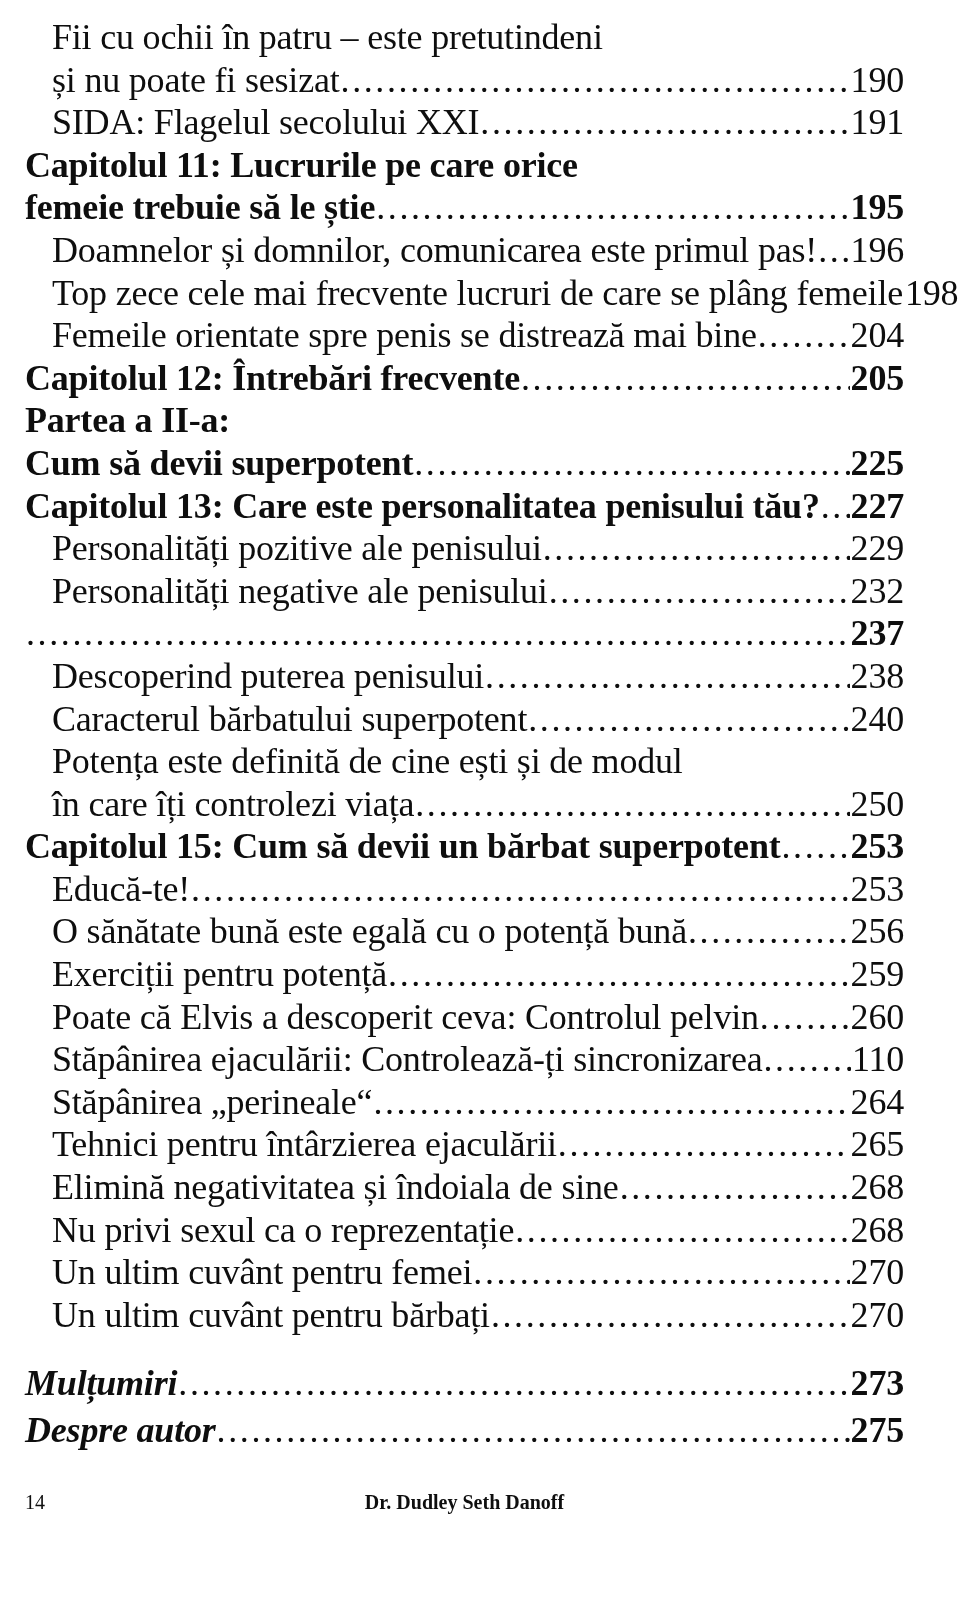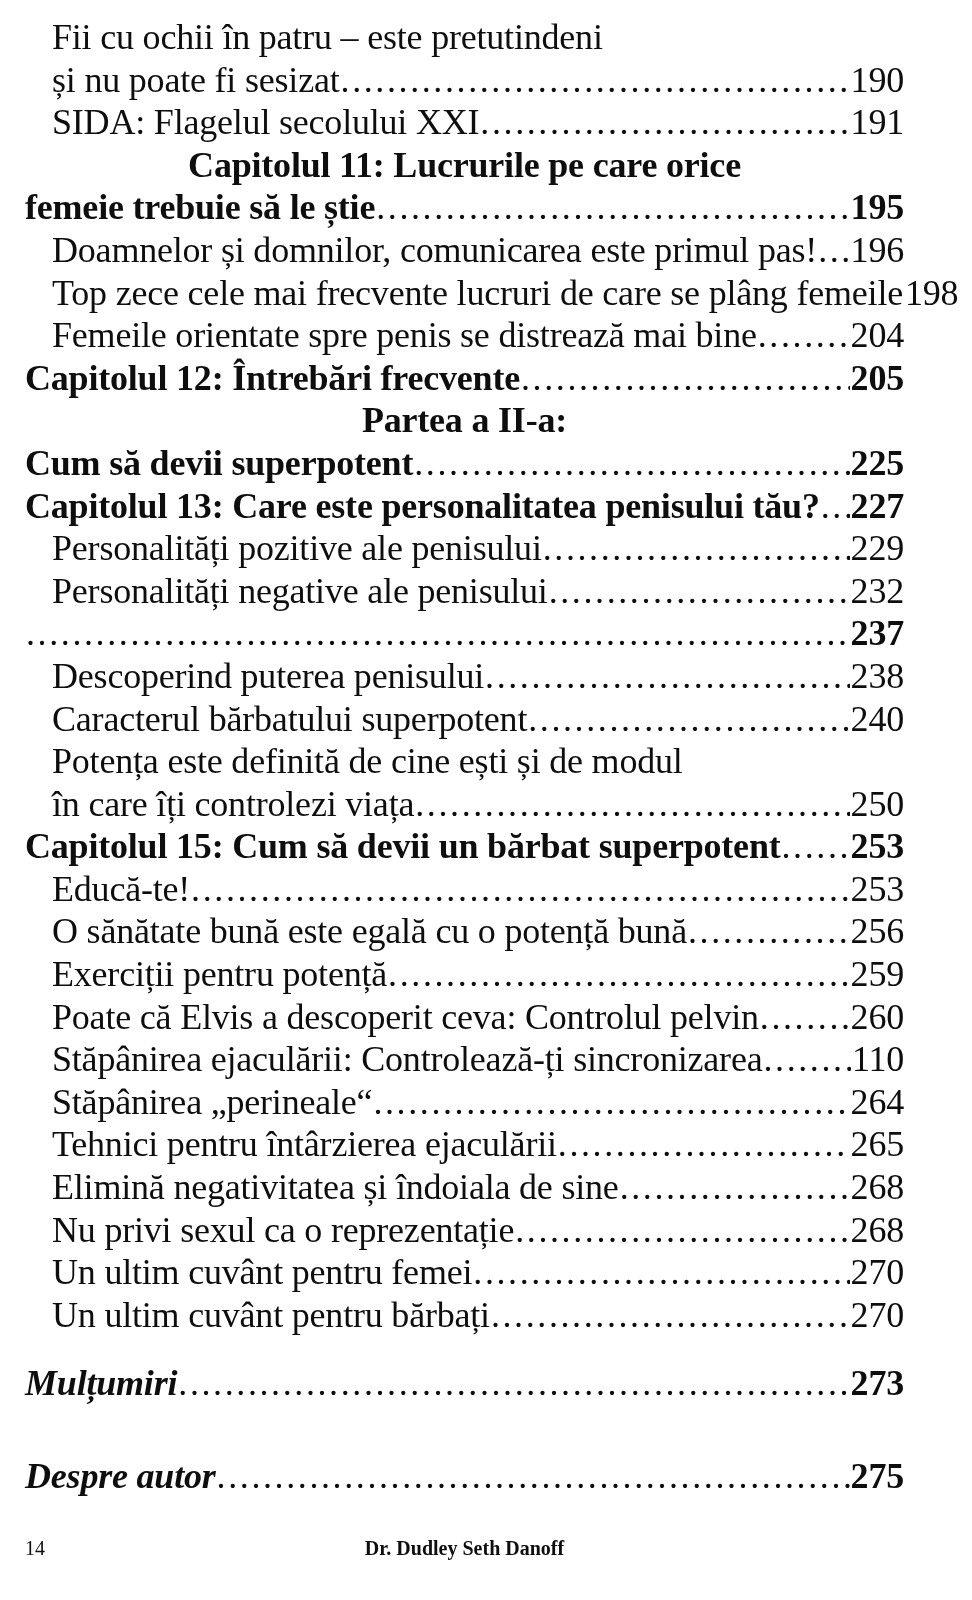--- a/index.html
+++ b/index.html
@@ -25,27 +25,25 @@
     line-height: 42.6px;
     font-size: 36px;
     letter-spacing: -0.2px;
     white-space: nowrap;
   }
   .row.sub {
     padding-left: 27px;
   }
   .row.chapter {
     font-weight: bold;
-    justify-content: center;
   }
   .row.backmatter {
     font-weight: bold;
     font-style: italic;
     line-height: 47px;
-    margin-top: 46px;
   }
   .row.spacer-before {
     margin-top: 24px;
   }
   .title {
     flex: 0 0 auto;
   }
   .leader {
     flex: 1 1 auto;
     min-width: 0;

